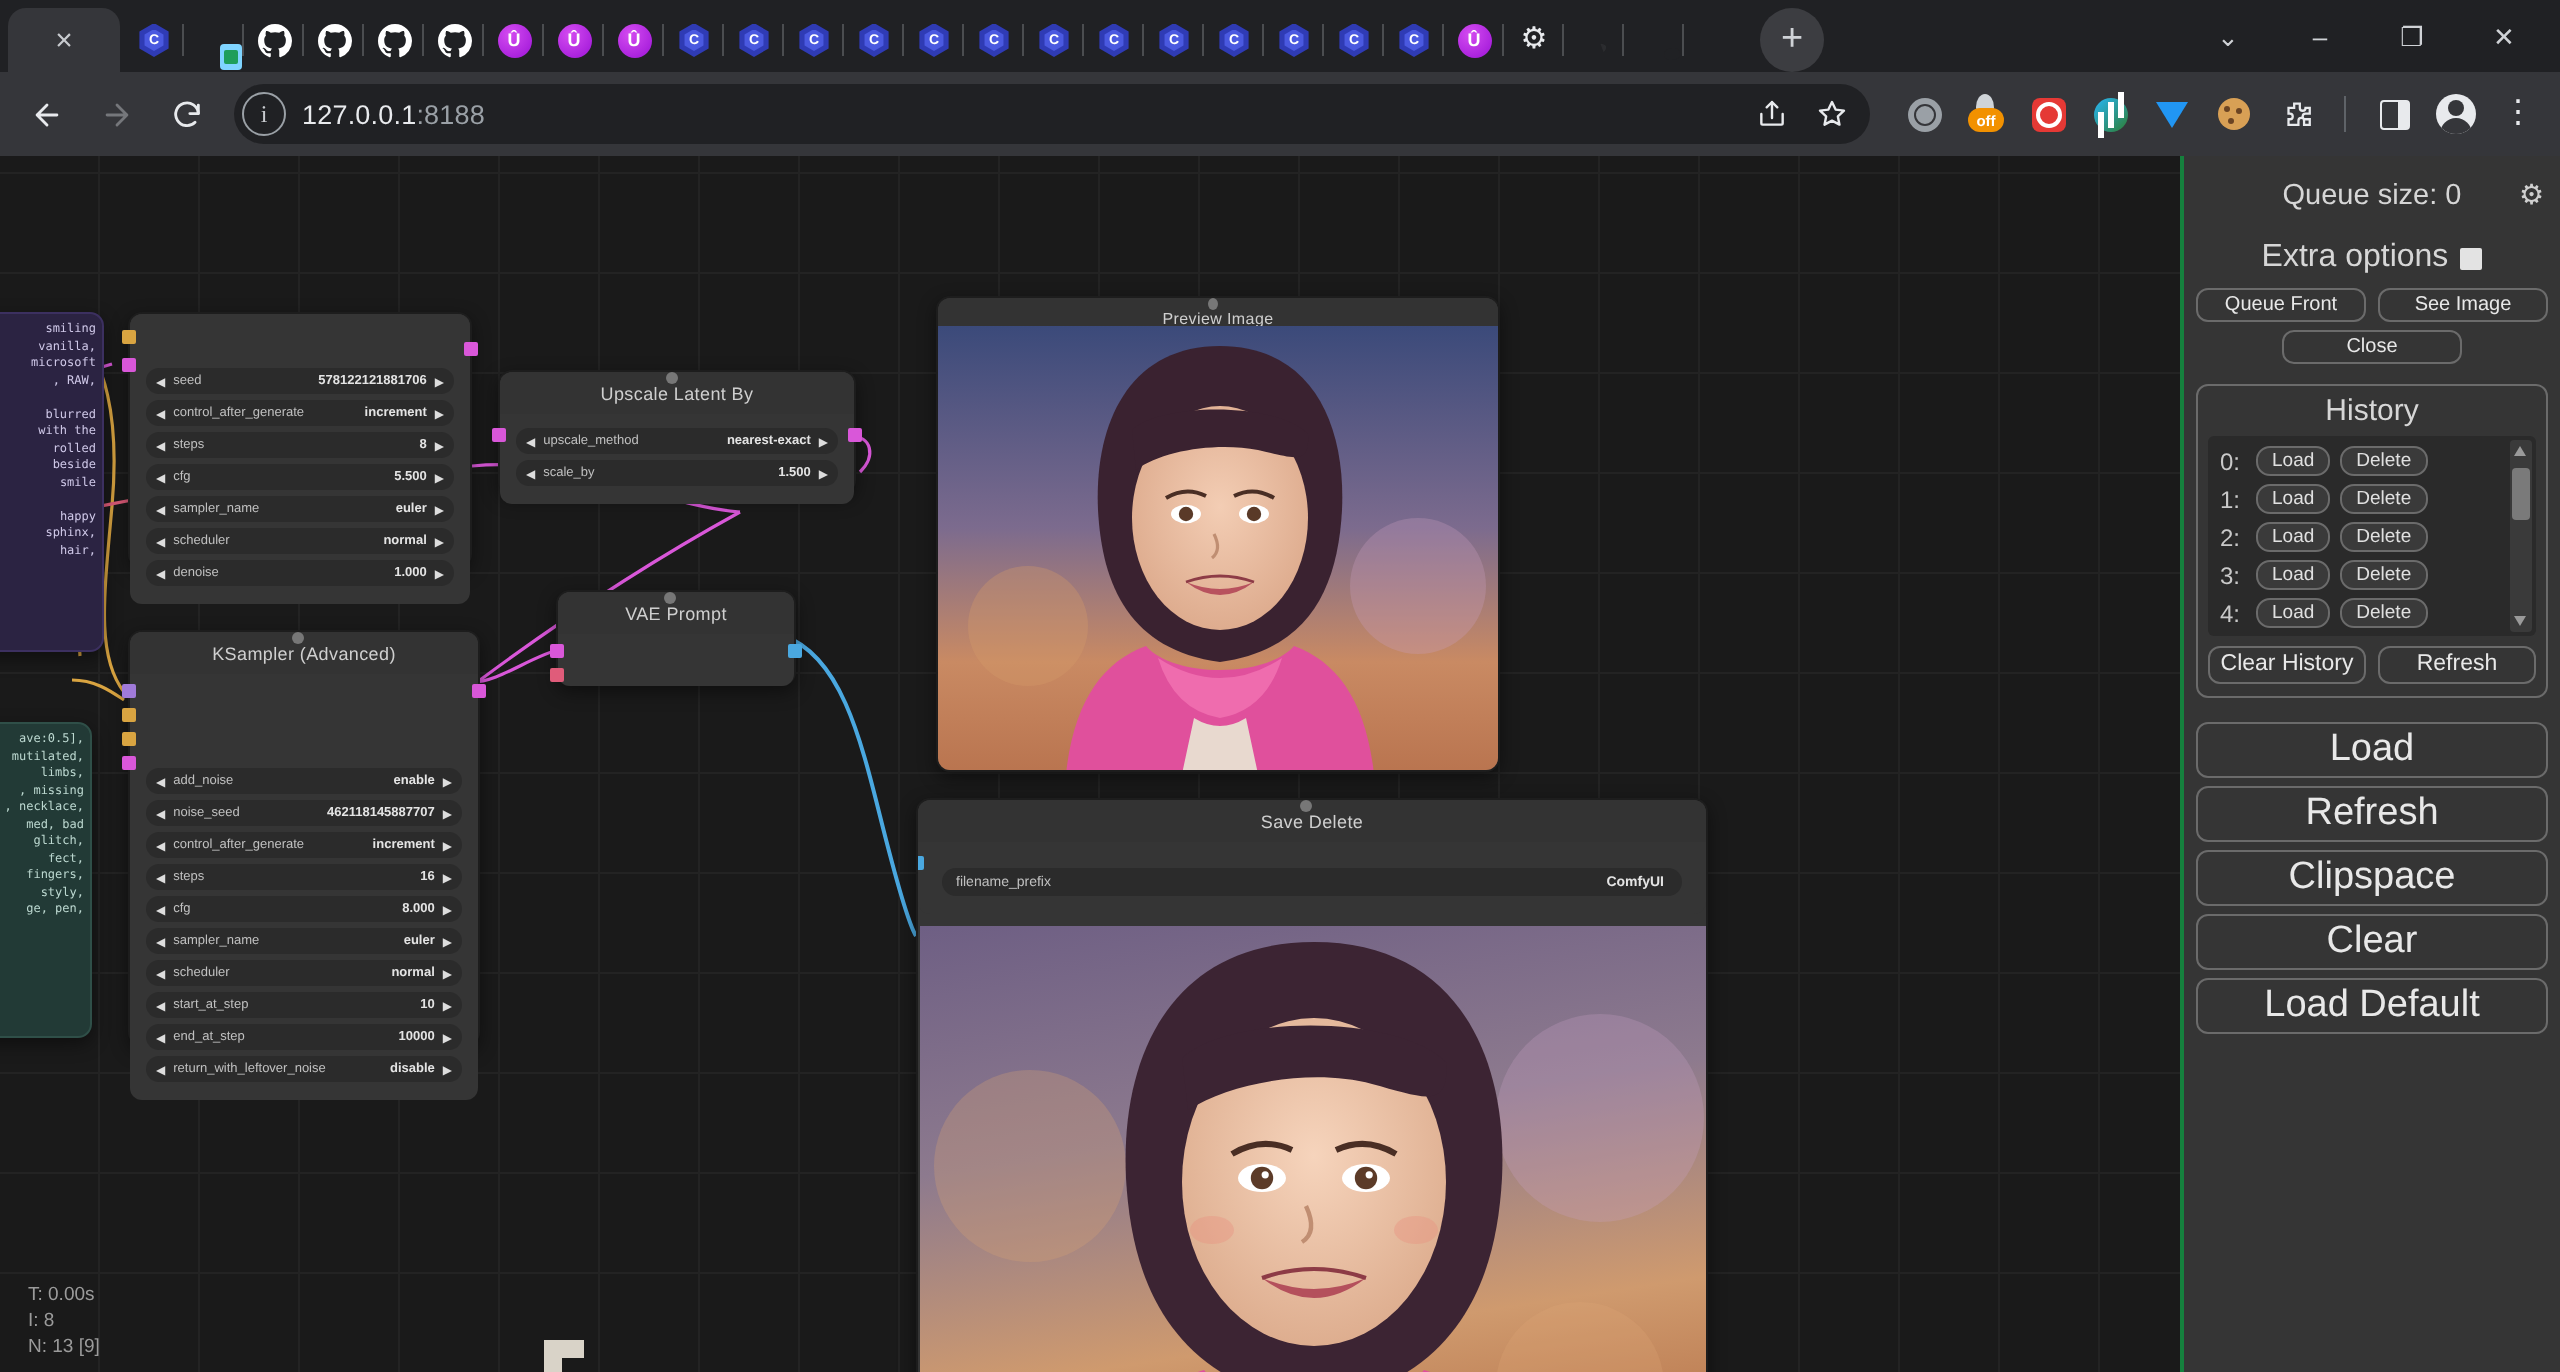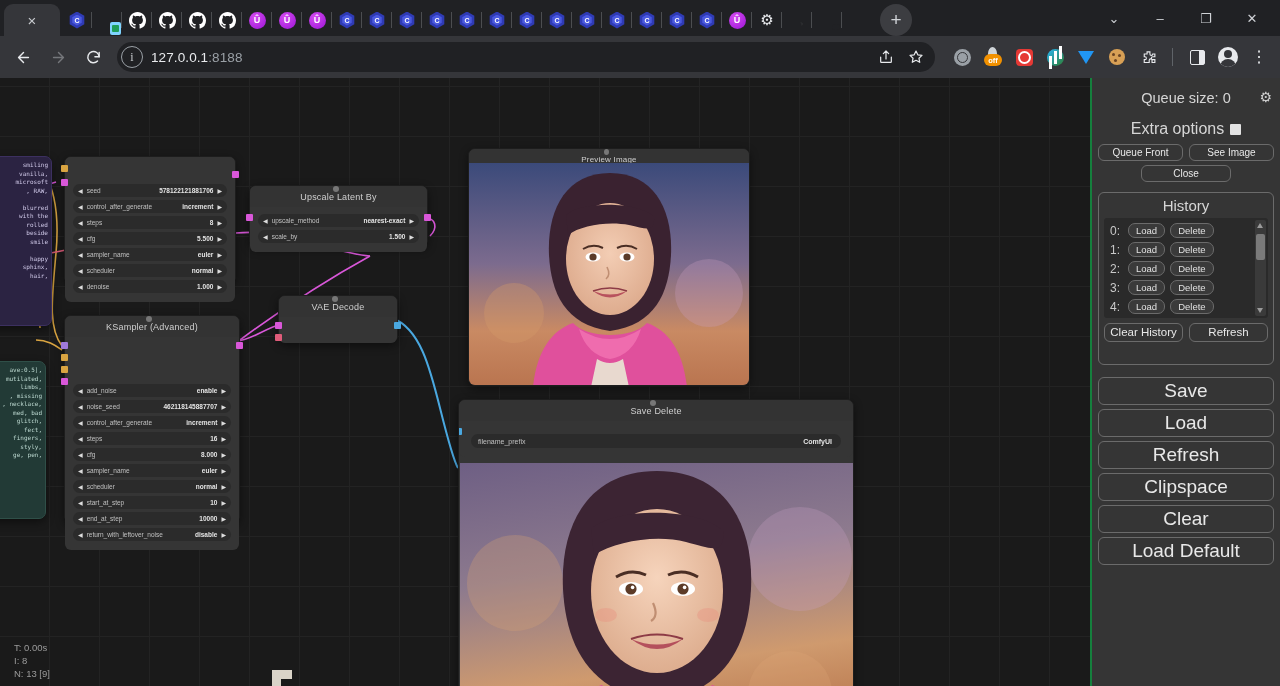--- a/index.html
+++ b/index.html
@@ -180,21 +180,21 @@
   }
   .queue-prompt { height:30px; font-size:20px; line-height:28px; margin-top:4px; }
   .extra-row { display:flex; align-items:center; justify-content:center; gap:6px; height:26px; margin-top:6px;}
   .extra-label { font-size:16px; color:#d6d6d6;}
   .chk { width:11px;height:11px;background:#e3e3e3;border-radius:1px;}
   .two-btn { display:flex; gap:6px; margin-top:2px;}
   .two-btn .big-btn { flex:1; height:17px; font-size:10px; line-height:15px;}
   .close-btn { width:90px; height:17px; font-size:10px; line-height:15px; margin:4px auto 0;}
   .history-box {
     margin-top:10px; border:1px solid #6b6b6b; border-radius:6px;
-    padding:4px 5px 22px; display:flex; flex-direction:column;
+    padding:4px 5px 6px; display:flex; flex-direction:column;
   }
   .history-title { text-align:center; font-size:15px; color:#d6d6d6; margin-bottom:4px;}
   .history-list {
     background:#2a2a2a; border-radius:3px; height:100px; position:relative;
     overflow:hidden; padding:3px 2px;
   }
   .hrow { display:flex; align-items:center; gap:5px; height:19px; padding-left:22px; position:relative;}
   .hidx { position:absolute; left:4px; font-size:12px; color:#c9c9c9;}
   .hbtn { border:1px solid #6b6b6b; border-radius:7px; background:#3a3a3a; color:#e0e0e0;
           font-size:9.5px; padding:1px 7px; line-height:11px;}
@@ -583,21 +583,21 @@
             </div>
           </div>
       </div>
       <span class="port" style="left:-4px; top:28px; background:#d957d9;"></span>
       <span class="port" style="right:-4px; top:28px; background:#d957d9;"></span>
     </div>
 
     <div class="node" style="left:278px; top:217px; width:120px; height:48px;">
       <div class="node-title">
         <span class="node-dot"></span>
-        <span>VAE Decode</span>
+        <span>VAE Prompt</span>
       </div>
       <div class="node-body" style="height:26px;"></div>
       <span class="port" style="left:-4px; top:26px; background:#d957d9;"></span>
       <span class="port" style="left:-4px; top:38px; background:#e05c7a;"></span>
       <span class="port" style="right:-4px; top:26px; background:#4aa8e0;"></span>
     </div>
 
     <div class="node" style="left:64px; top:237px; width:176px; height:208px;">
       <div class="node-title">
         <span class="node-dot"></span>
@@ -835,21 +835,20 @@
             <span class="dn"></span>
           </div>
         </div>
         <div class="history-actions">
           <button class="big-btn">Clear History</button>
           <button class="big-btn">Refresh</button>
         </div>
       </div>
 
       <div class="main-actions" id="main-actions">
-          <button class="big-btn">Save</button>
           <button class="big-btn">Load</button>
           <button class="big-btn">Refresh</button>
           <button class="big-btn">Clipspace</button>
           <button class="big-btn">Clear</button>
           <button class="big-btn">Load Default</button>
         </div>
     </div>
   </div>
 </div>
 

